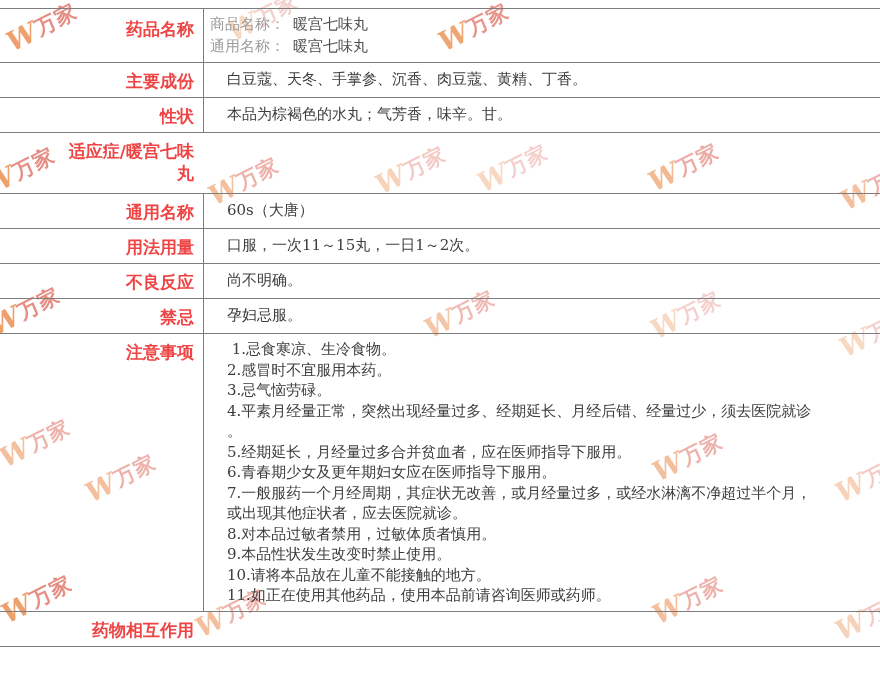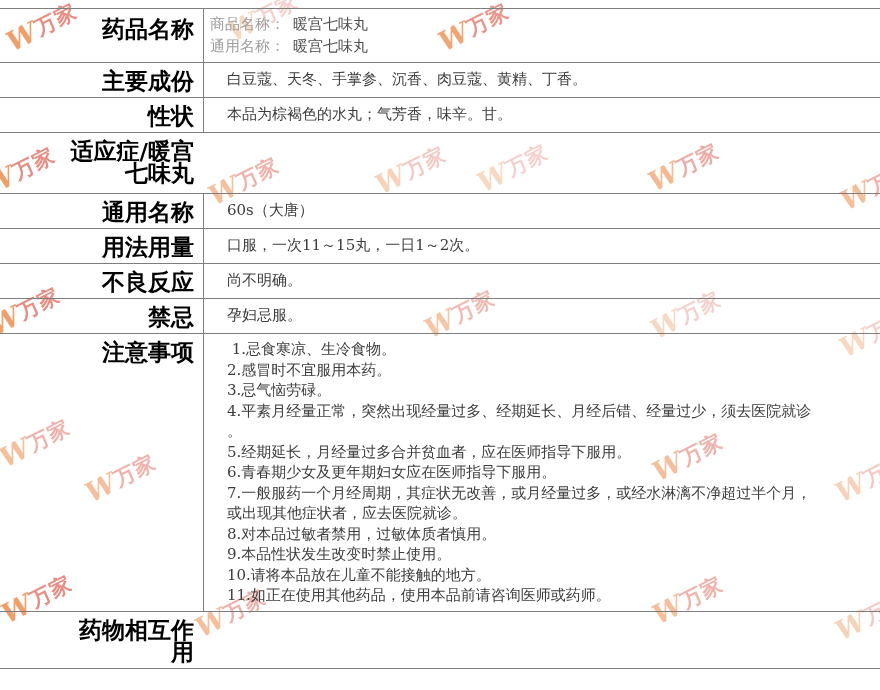--- a/index.html
+++ b/index.html
@@ -25,21 +25,21 @@
   
   .drug-table {
     position:absolute; left:0; right:0; top:8px; z-index:1;
     border-bottom:1px solid #7d7d7d;
   }
   .row { display:flex; border-top:1px solid #7d7d7d; box-sizing:border-box; }
   .cell { box-sizing:border-box; }
   .label {
     width:203px; flex:none; text-align:right;
     padding:7px 9px 5px 66px;
-    font-weight:bold; font-size:23px; line-height:22px; color:#000000;
+    font-weight:bold; font-size:17px; line-height:22px; color:#ef4444;
   }
   .content {
     flex:1; border-left:1px solid #7d7d7d;
     padding:6px 18px 5px 23px;
     font-size:15px; line-height:20px; color:#3d3d3d;
     white-space:pre-wrap;
   }
   .row-0 { min-height:51px; }
   .row-1 { min-height:34px; }
   .row-2 { min-height:33px; }

